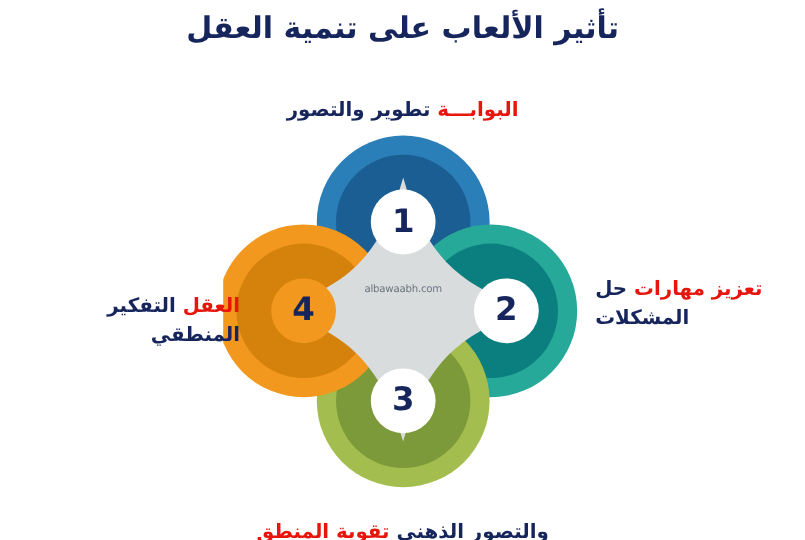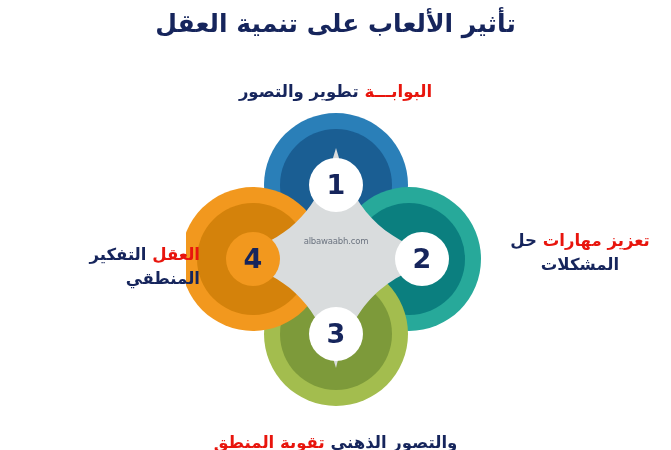--- a/index.html
+++ b/index.html
@@ -115,21 +115,21 @@
     left: 0; top: 80px; width: 671px;
     text-align: center;
   }
   .label-bottom {
     left: 0; top: 431px; width: 671px;
     text-align: center;
   }
   .label-right {
     left: 496px; top: 229px;
     width: 168px;
-    text-align: center;
+    text-align: left;
     white-space: normal;
   }
   .label-left {
     left: 10px; top: 243px;
     width: 190px;
     text-align: right;
     white-space: normal;
   }
 </style>
 </head>

